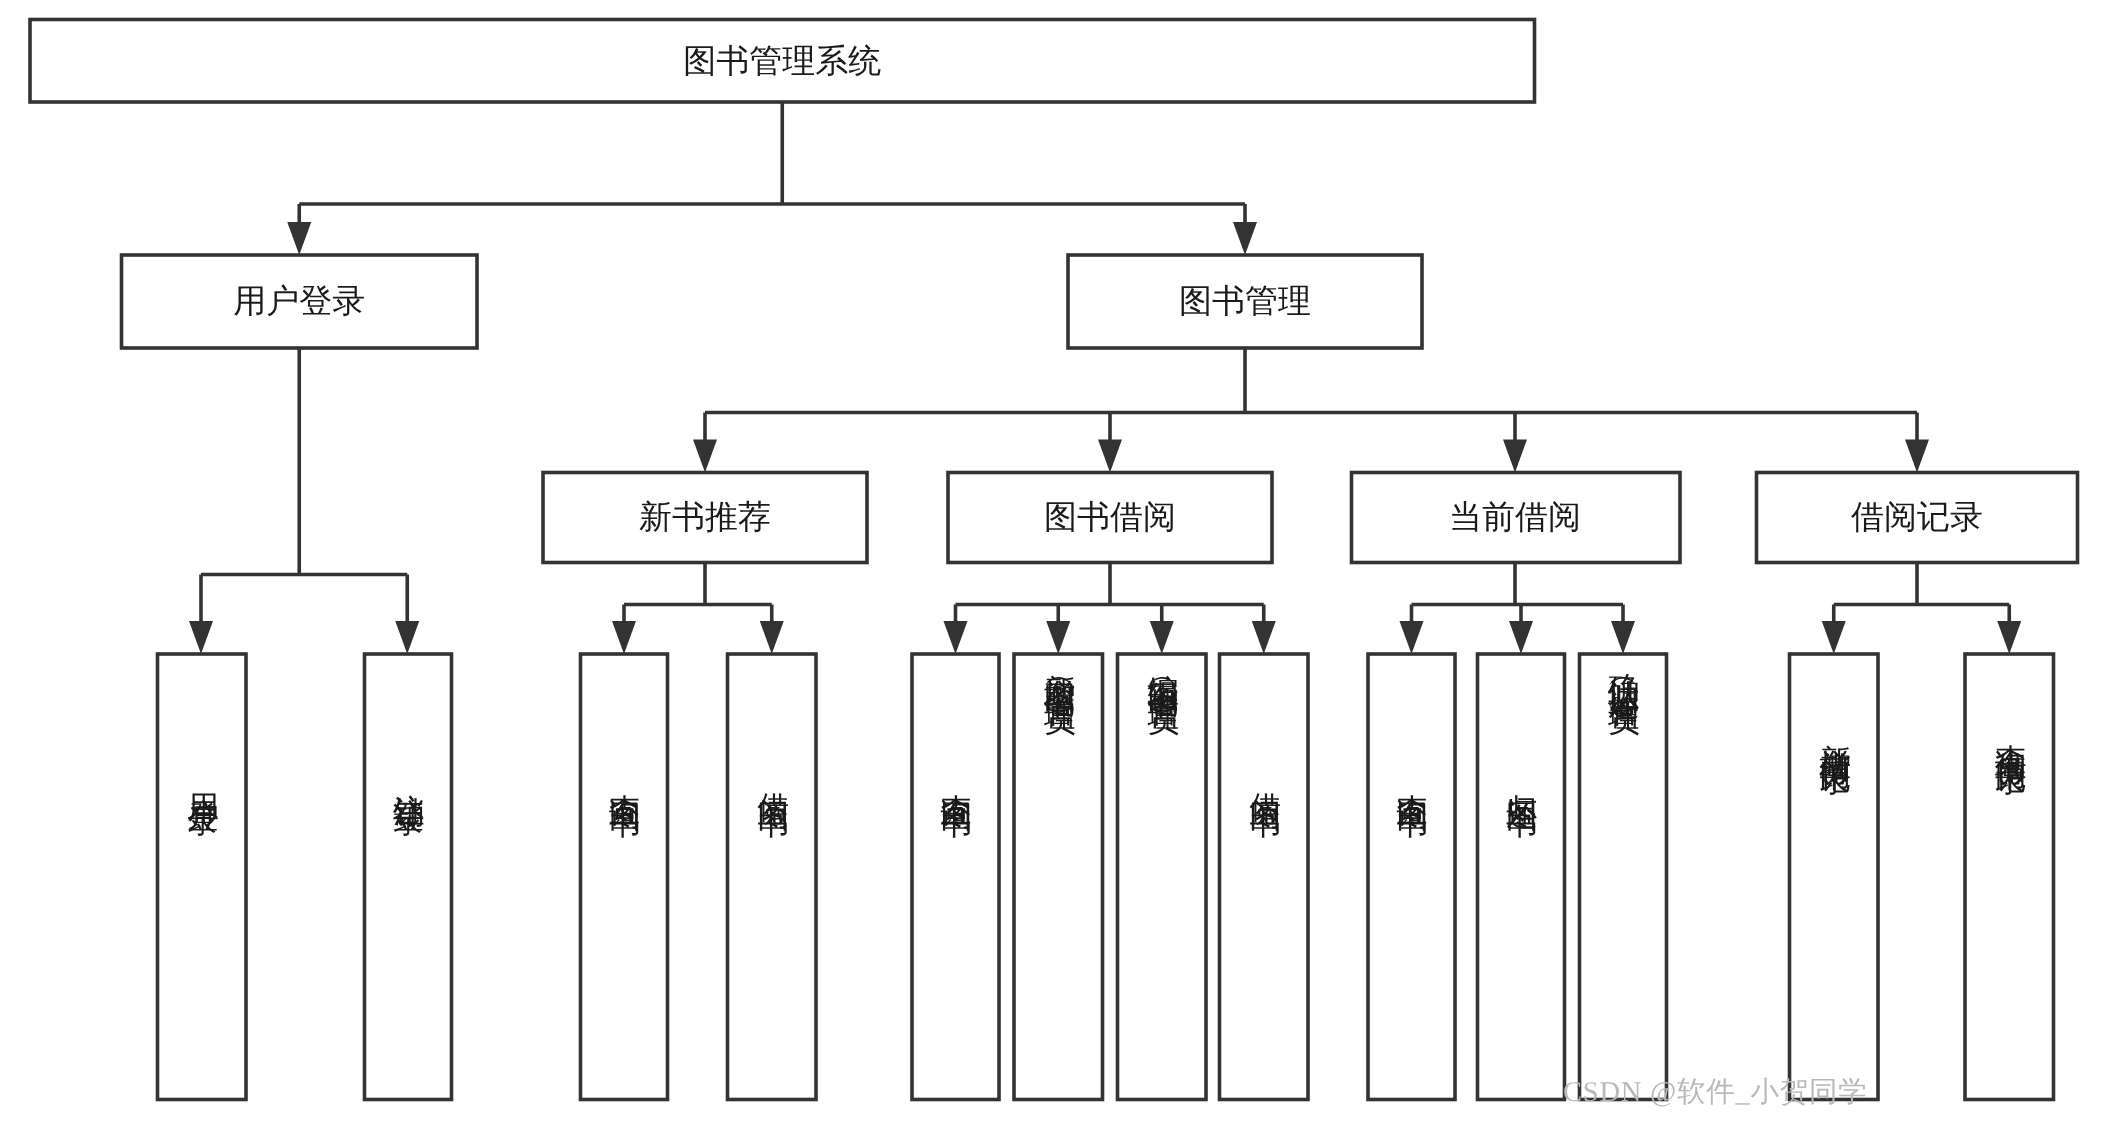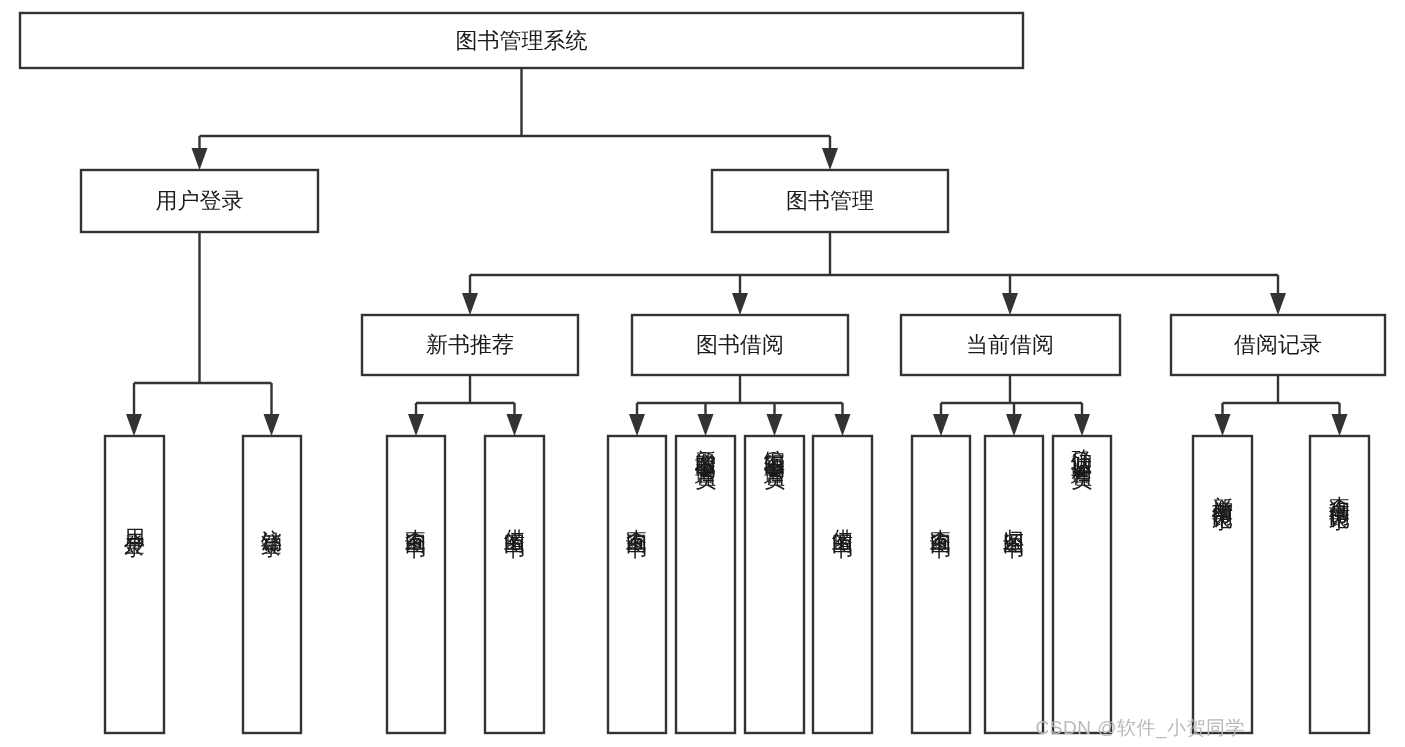--- a/index.html
+++ b/index.html
@@ -53,21 +53,21 @@
     fill: none;
   }
   .arrow-head {
     fill: #333333;
     stroke: none;
   }
   .watermark {
     position: absolute;
     right: 14px;
     bottom: 6px;
-    font-family: Liberation Sans, sans-serif;
+    font-family: Liberation Serif, serif;
     font-size: 19px;
     color: #b9b9b9;
     white-space: nowrap;
     pointer-events: none;
     letter-spacing: 0.5px;
   }
 </style>
 </head>
 <body>
 

